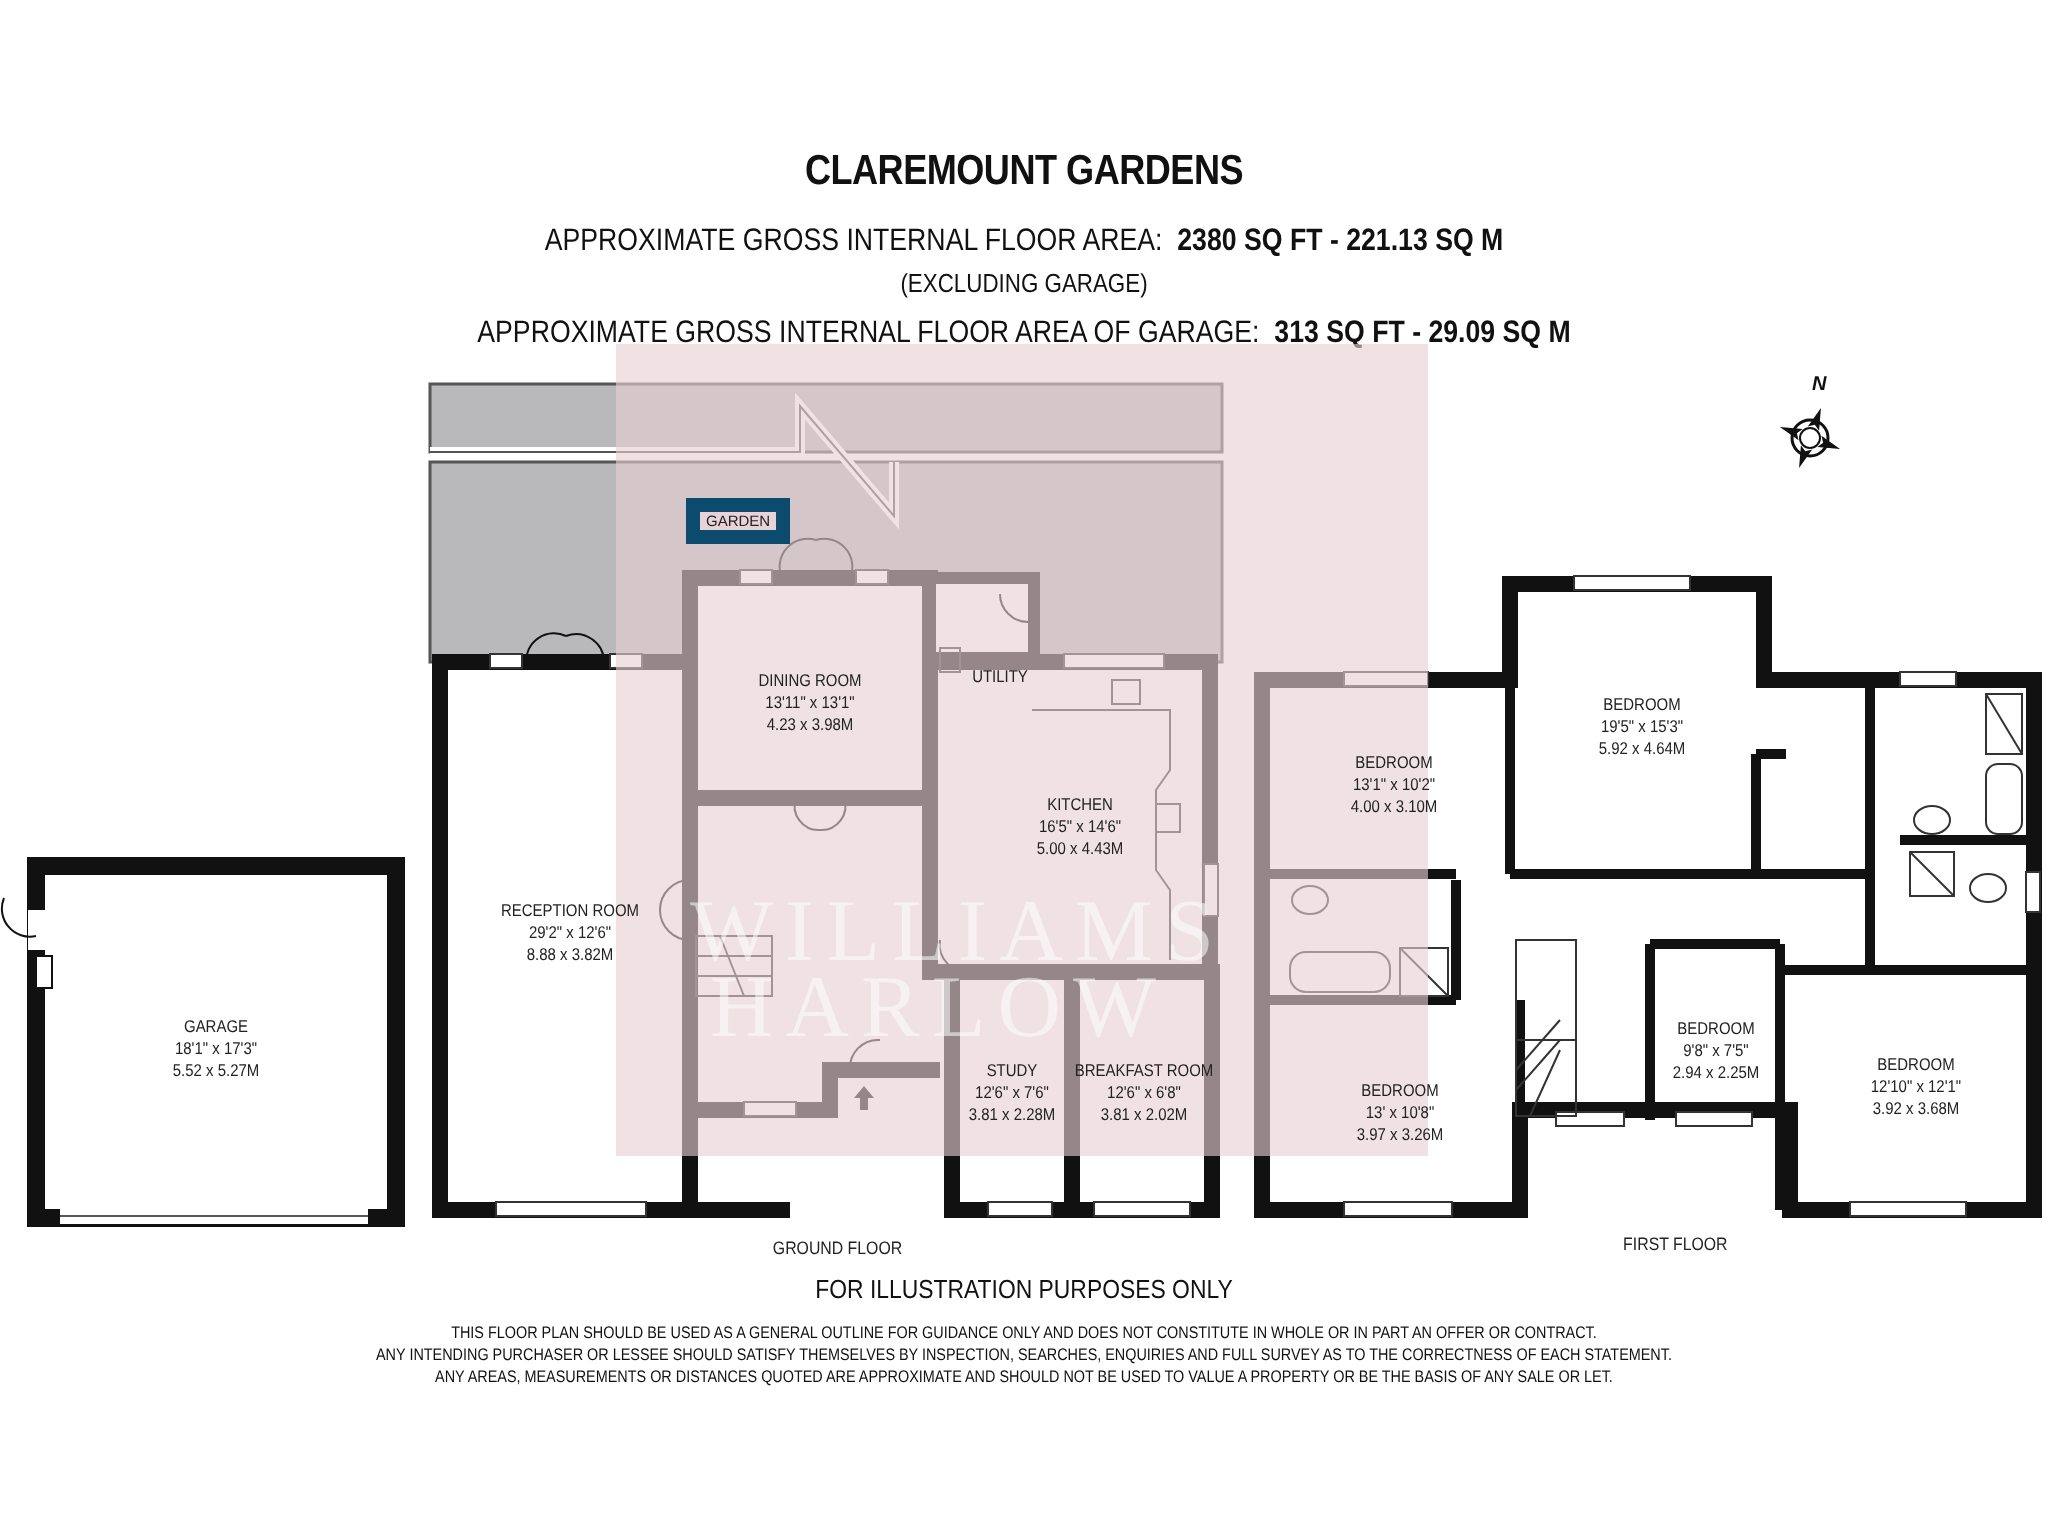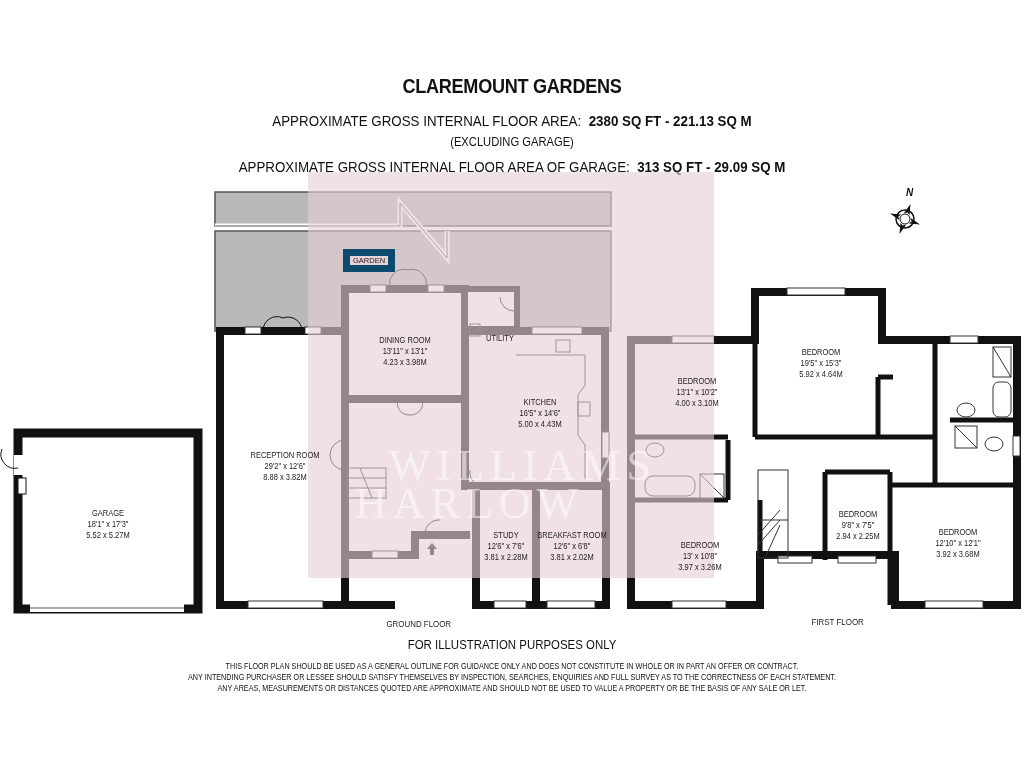--- a/index.html
+++ b/index.html
@@ -160,21 +160,21 @@
   <g transform="translate(905,219)">
     <circle r="9" fill="none" stroke="#111" stroke-width="1.5"></circle>
     <circle r="5" fill="#fff" stroke="#111" stroke-width="1"></circle>
     <polygon points="0,-16 3,-5 0,-7 -3,-5" fill="#111" transform="rotate(20)"></polygon>
     <polygon points="0,-16 3,-5 0,-7 -3,-5" fill="#111" transform="rotate(110)"></polygon>
     <polygon points="0,-16 3,-5 0,-7 -3,-5" fill="#111" transform="rotate(200)"></polygon>
     <polygon points="0,-16 3,-5 0,-7 -3,-5" fill="#111" transform="rotate(290)"></polygon>
   </g>
 </svg>
 
-<div class="watermark" style="left:345px; top:440px; font-size:44px;margin-left:44px;">WILLIAMS</div>
+<div class="watermark" style="left:345px; top:440px; font-size:44px;">WILLIAMS</div>
 <div class="watermark" style="left:355px; top:478px; font-size:44px;">HARLOW</div>
 
 <div class="compass-n" style="left:906px; top:187px;">N</div>
 
 <div class="garden-tag" style="left:343px; top:249px;">GARDEN</div>
 
 <div class="room-label" style="left:58px; top:508px; width:100px;">
   <div>GARAGE</div>
   <div>18'1" x 17'3"</div>
   <div>5.52 x 5.27M</div>

